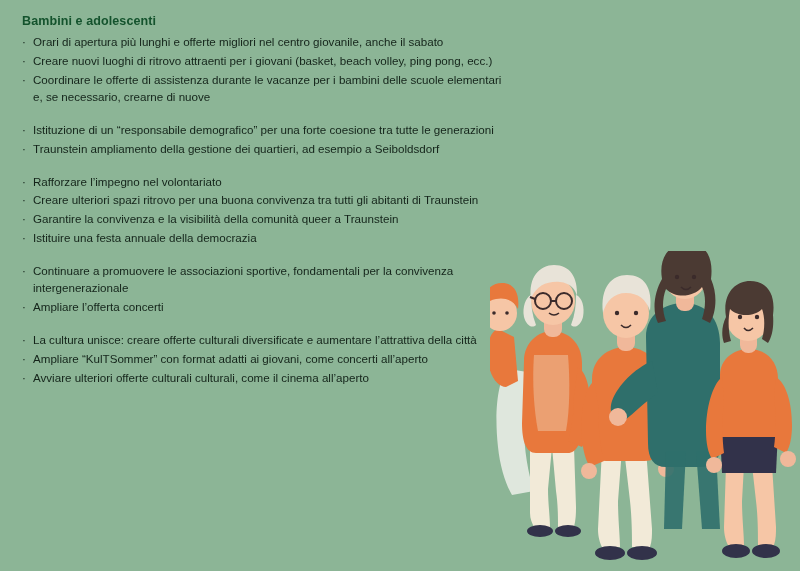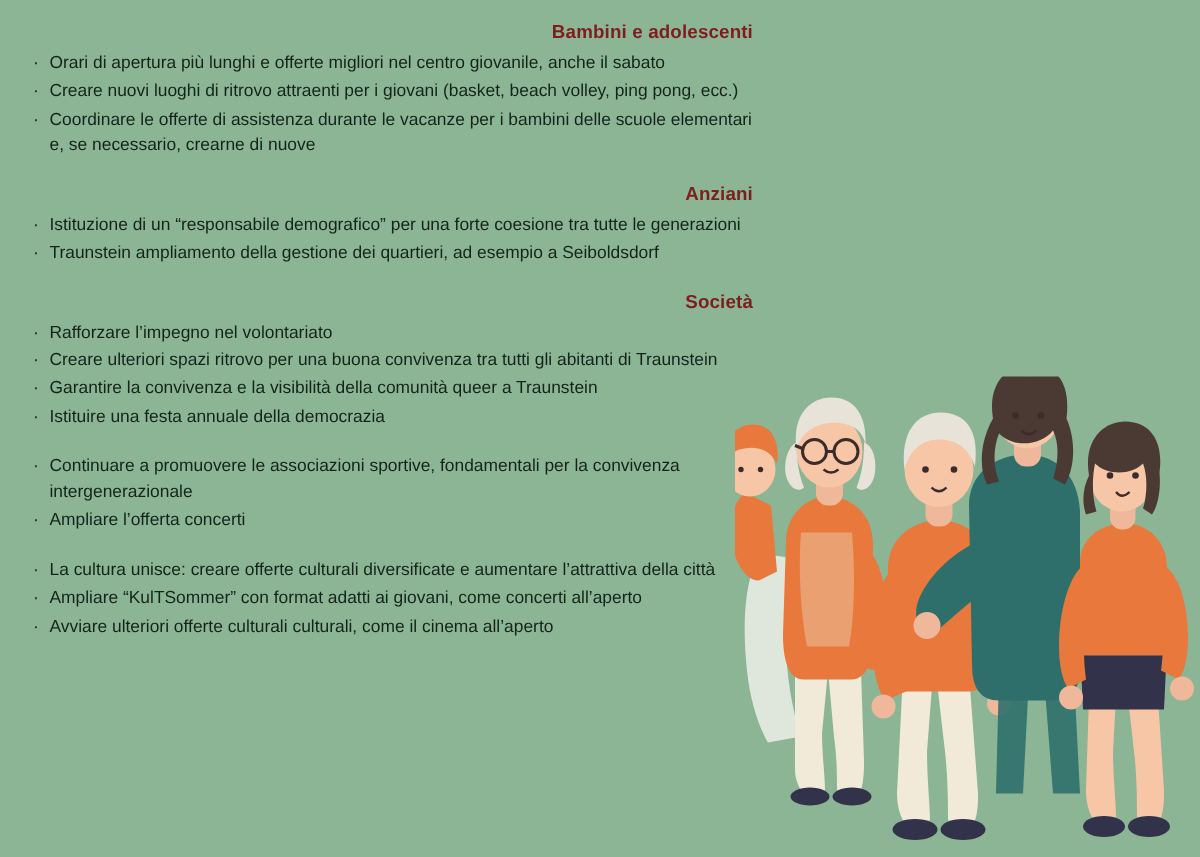--- a/index.html
+++ b/index.html
@@ -28,24 +28,23 @@
   }
   .section {
     margin-bottom: 16px;
   }
   .section:last-child {
     margin-bottom: 0;
   }
   .section-title {
     font-size: 12.5px;
     font-weight: bold;
-    color: #7f1d1d;
+    color: #14532d;
     margin-bottom: 6px;
     letter-spacing: 0.1px;
-    text-align: right;
   }
   .bullet {
     font-size: 11.6px;
     color: #14241a;
     line-height: 1.46;
     margin-bottom: 2px;
     display: flex;
     align-items: flex-start;
   }
   .bullet .dot {
@@ -86,33 +85,31 @@
         <span class="dot">·</span>
         <span class="txt">Creare nuovi luoghi di ritrovo attraenti per i giovani (basket, beach volley, ping pong, ecc.)</span>
       </div>
       <div class="bullet">
         <span class="dot">·</span>
         <span class="txt">Coordinare le offerte di assistenza durante le vacanze per i bambini delle scuole elementari e, se necessario, crearne di nuove</span>
       </div>
     </div>
 
     <div class="section">
-      <div class="section-title">Anziani</div>
       <div class="bullet">
         <span class="dot">·</span>
         <span class="txt">Istituzione di un “responsabile demografico” per una forte coesione tra tutte le generazioni</span>
       </div>
       <div class="bullet">
         <span class="dot">·</span>
         <span class="txt">Traunstein ampliamento della gestione dei quartieri, ad esempio a Seiboldsdorf</span>
       </div>
     </div>
 
     <div class="section">
-      <div class="section-title">Società</div>
       <div class="bullet">
         <span class="dot">·</span>
         <span class="txt">Rafforzare l’impegno nel volontariato</span>
       </div>
       <div class="bullet">
         <span class="dot">·</span>
         <span class="txt">Creare ulteriori spazi ritrovo per una buona convivenza tra tutti gli abitanti di Traunstein</span>
       </div>
       <div class="bullet">
         <span class="dot">·</span>

